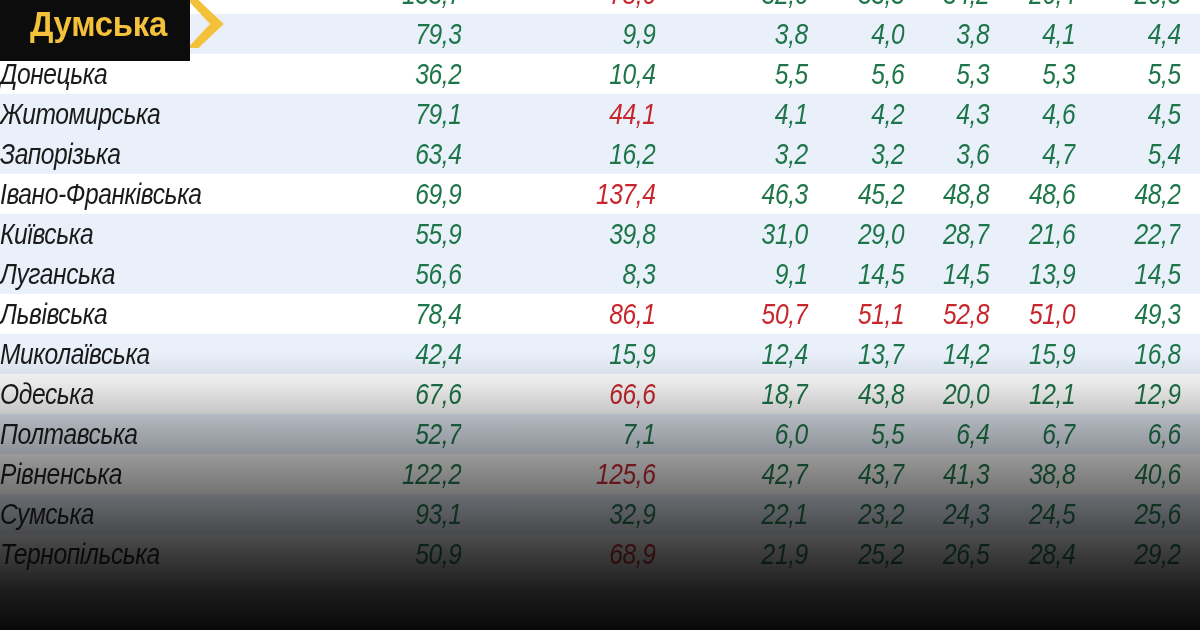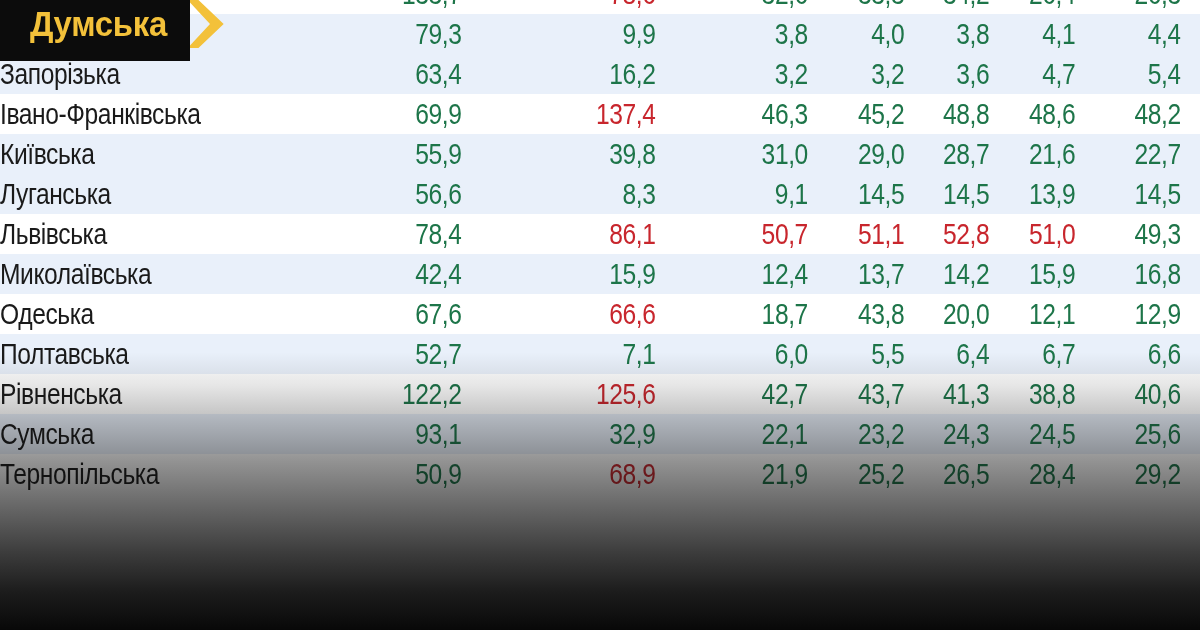--- a/index.html
+++ b/index.html
@@ -36,20 +36,21 @@
   table.data-table {
     width: 1200px;
     border-collapse: collapse;
     table-layout: fixed;
     font-family: "Liberation Sans", "DejaVu Sans", sans-serif;
   }
 
   table.data-table tr {
     height: 40px;
     background: #ffffff;
+    font-style: italic;
   }
   table.data-table tr.alt {
     background: #e9f0fa;
   }
 
   table.data-table td {
     padding: 0;
     height: 40px;
     line-height: 40px;
     vertical-align: middle;
@@ -176,20 +177,40 @@
           <tr class="alt">
             <td class="region"></td>
             <td class="num c1 pos">79,3</td>
             <td class="num c2 pos">9,9</td>
             <td class="num c3 pos">3,8</td>
             <td class="num c4 pos">4,0</td>
             <td class="num c5 pos">3,8</td>
             <td class="num c6 pos">4,1</td>
             <td class="num c7 pos">4,4</td>
           </tr>
+          <tr>
+            <td class="region">Донецька</td>
+            <td class="num c1 pos">36,2</td>
+            <td class="num c2 pos">10,4</td>
+            <td class="num c3 pos">5,5</td>
+            <td class="num c4 pos">5,6</td>
+            <td class="num c5 pos">5,3</td>
+            <td class="num c6 pos">5,3</td>
+            <td class="num c7 pos">5,5</td>
+          </tr>
+          <tr class="alt">
+            <td class="region">Житомирська</td>
+            <td class="num c1 pos">79,1</td>
+            <td class="num c2 neg">44,1</td>
+            <td class="num c3 pos">4,1</td>
+            <td class="num c4 pos">4,2</td>
+            <td class="num c5 pos">4,3</td>
+            <td class="num c6 pos">4,6</td>
+            <td class="num c7 pos">4,5</td>
+          </tr>
           <tr class="alt">
             <td class="region">Запорізька</td>
             <td class="num c1 pos">63,4</td>
             <td class="num c2 pos">16,2</td>
             <td class="num c3 pos">3,2</td>
             <td class="num c4 pos">3,2</td>
             <td class="num c5 pos">3,6</td>
             <td class="num c6 pos">4,7</td>
             <td class="num c7 pos">5,4</td>
           </tr>

